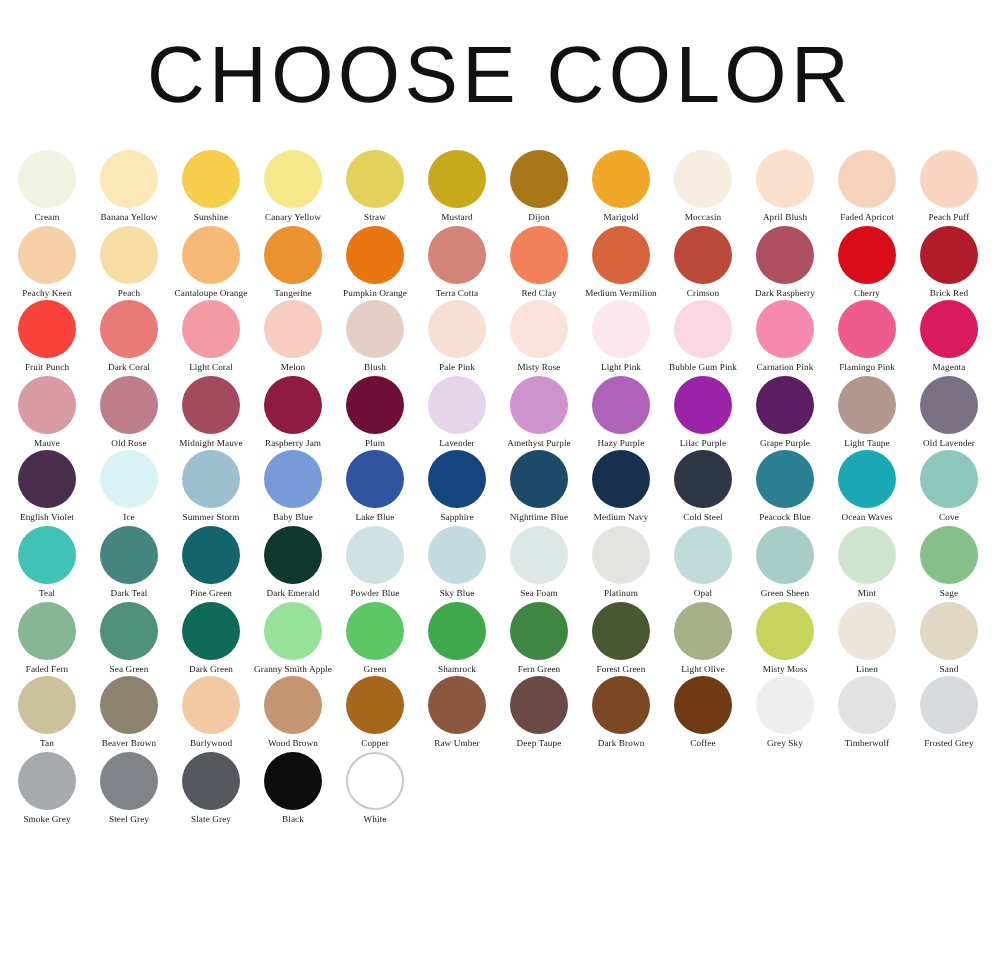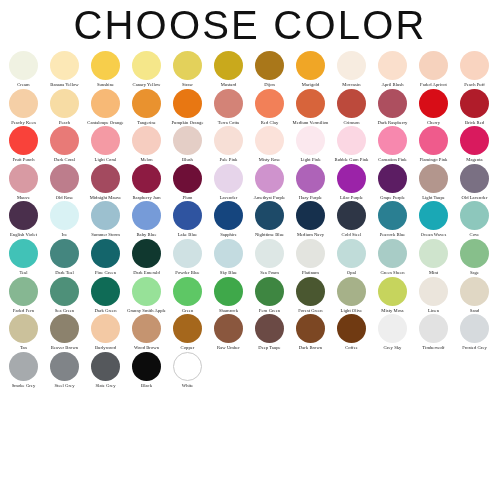--- a/index.html
+++ b/index.html
@@ -23,21 +23,21 @@
   }
   #title {
     text-align: center;
     font-family: "Liberation Sans", sans-serif;
     font-weight: 300;
     font-size: 40px;
     letter-spacing: 2.2px;
     line-height: 46px;
     color: #111111;
     padding-top: 2px;
-    margin: 0;
+    margin: 13px;
     white-space: nowrap;
   }
   #palette {
     padding: 0 3px;
     margin-top: 2px;
   }
   .swatch-row {
     display: flex;
     flex-direction: row;
     justify-content: flex-start;

